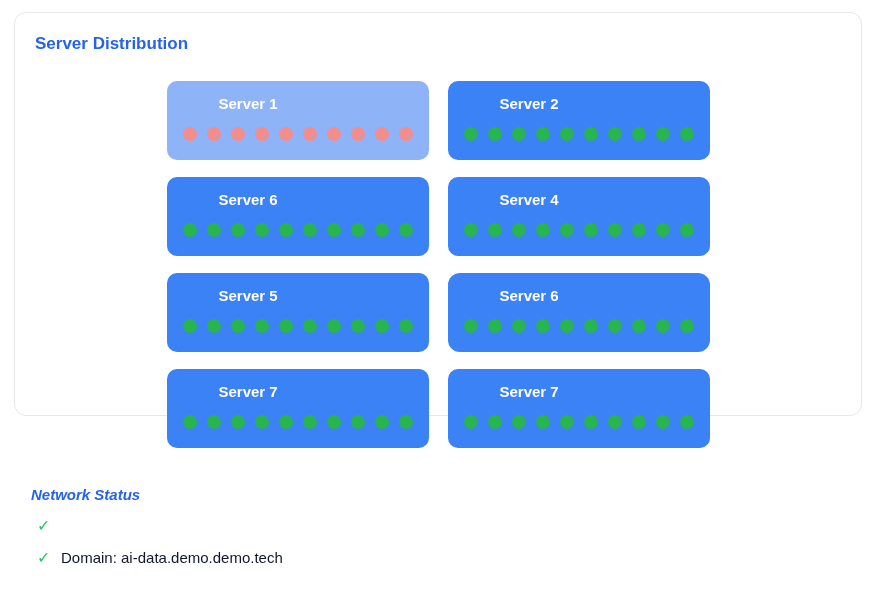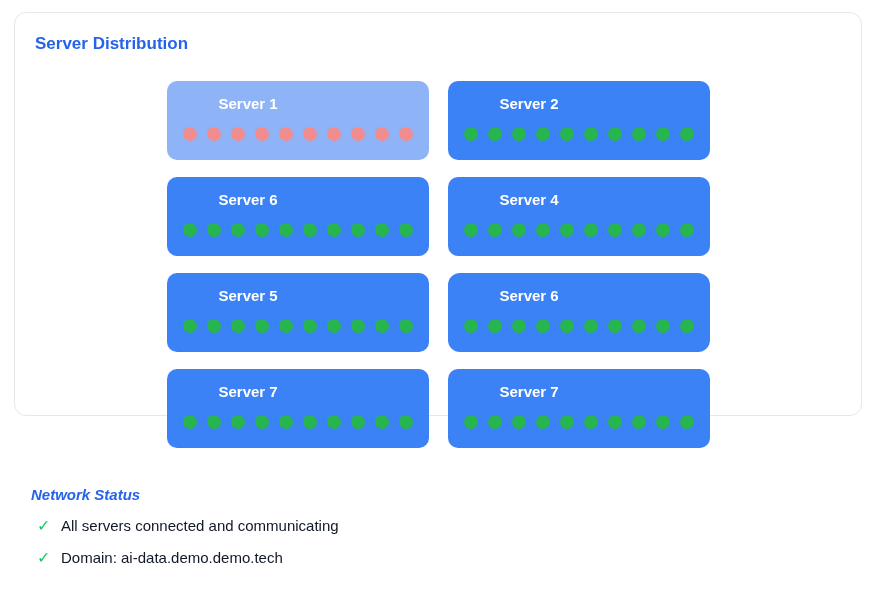--- a/index.html
+++ b/index.html
@@ -228,21 +228,20 @@
           <span class="dot" style="background: rgb(40, 180, 78);"></span>
         </div>
       </div>
     </div>
 
   <div class="network-section">
     <h2 class="network-title">Network Status</h2>
     <ul class="status-list" id="status-list">
         <li class="status-item">
           <span class="check-icon" style="color: rgb(34, 197, 94);">✓</span>
-          <span class="status-text">All servers connected and communicating</span>
         </li>
         <li class="status-item">
           <span class="check-icon" style="color: rgb(34, 197, 94);">✓</span>
           <span class="status-text">Domain: ai-data.demo.demo.tech</span>
         </li>
       </ul>
   </div>
 </div>
 
 </body></html>

